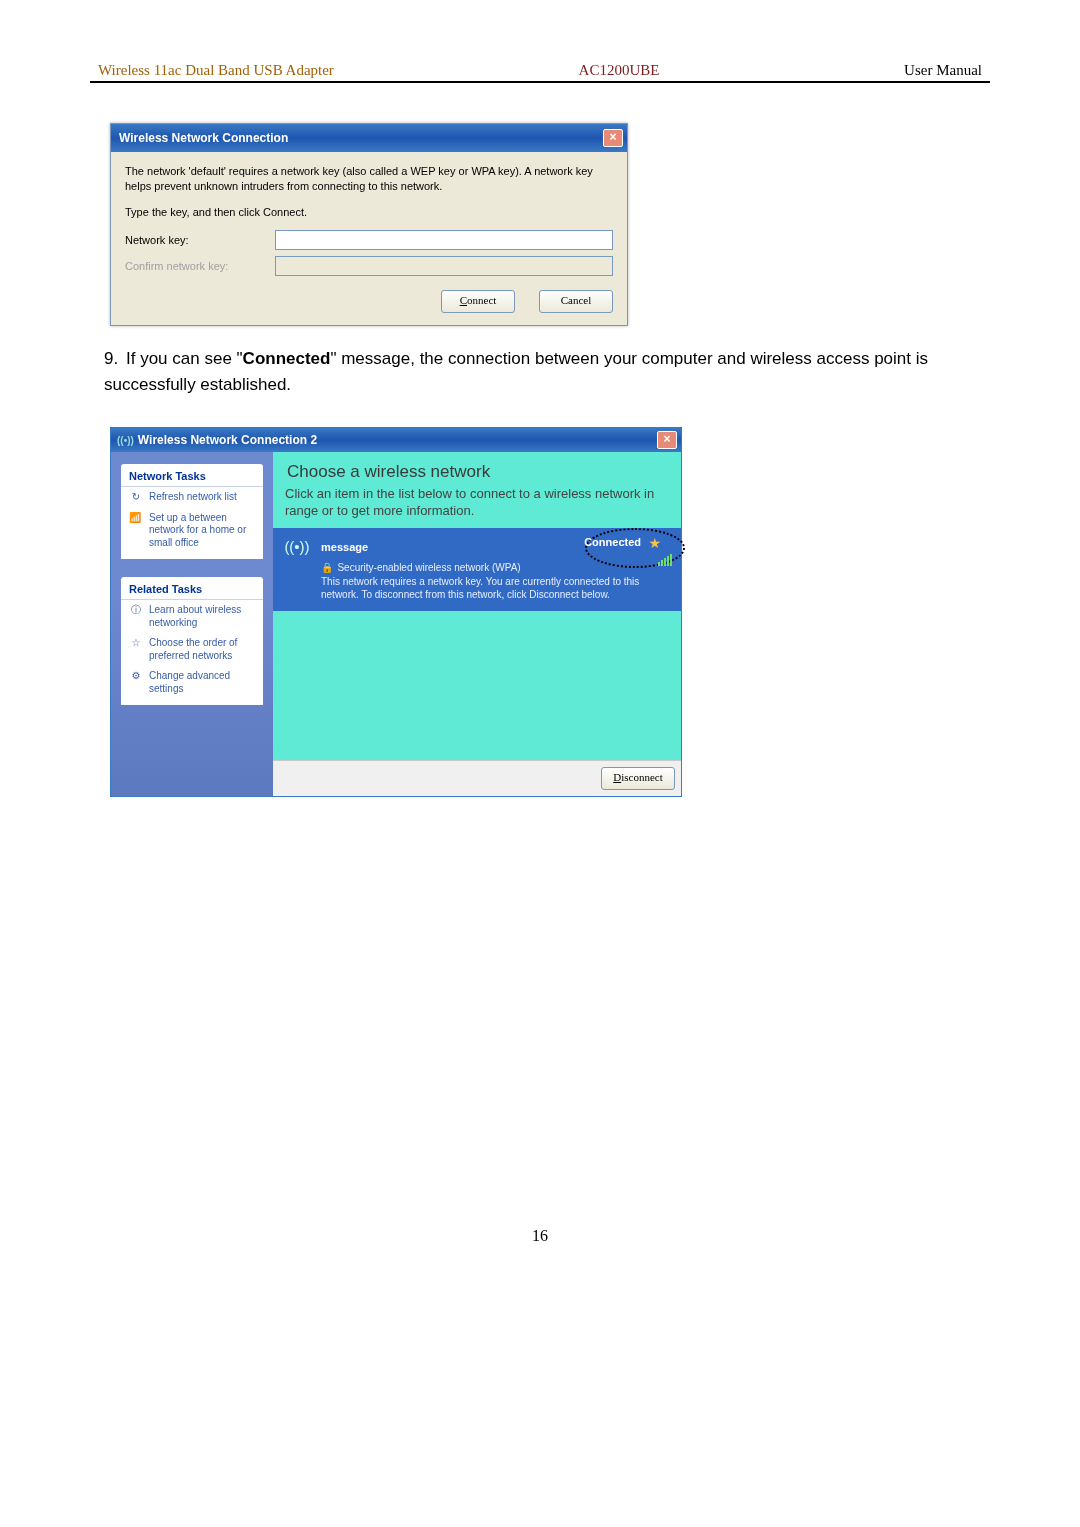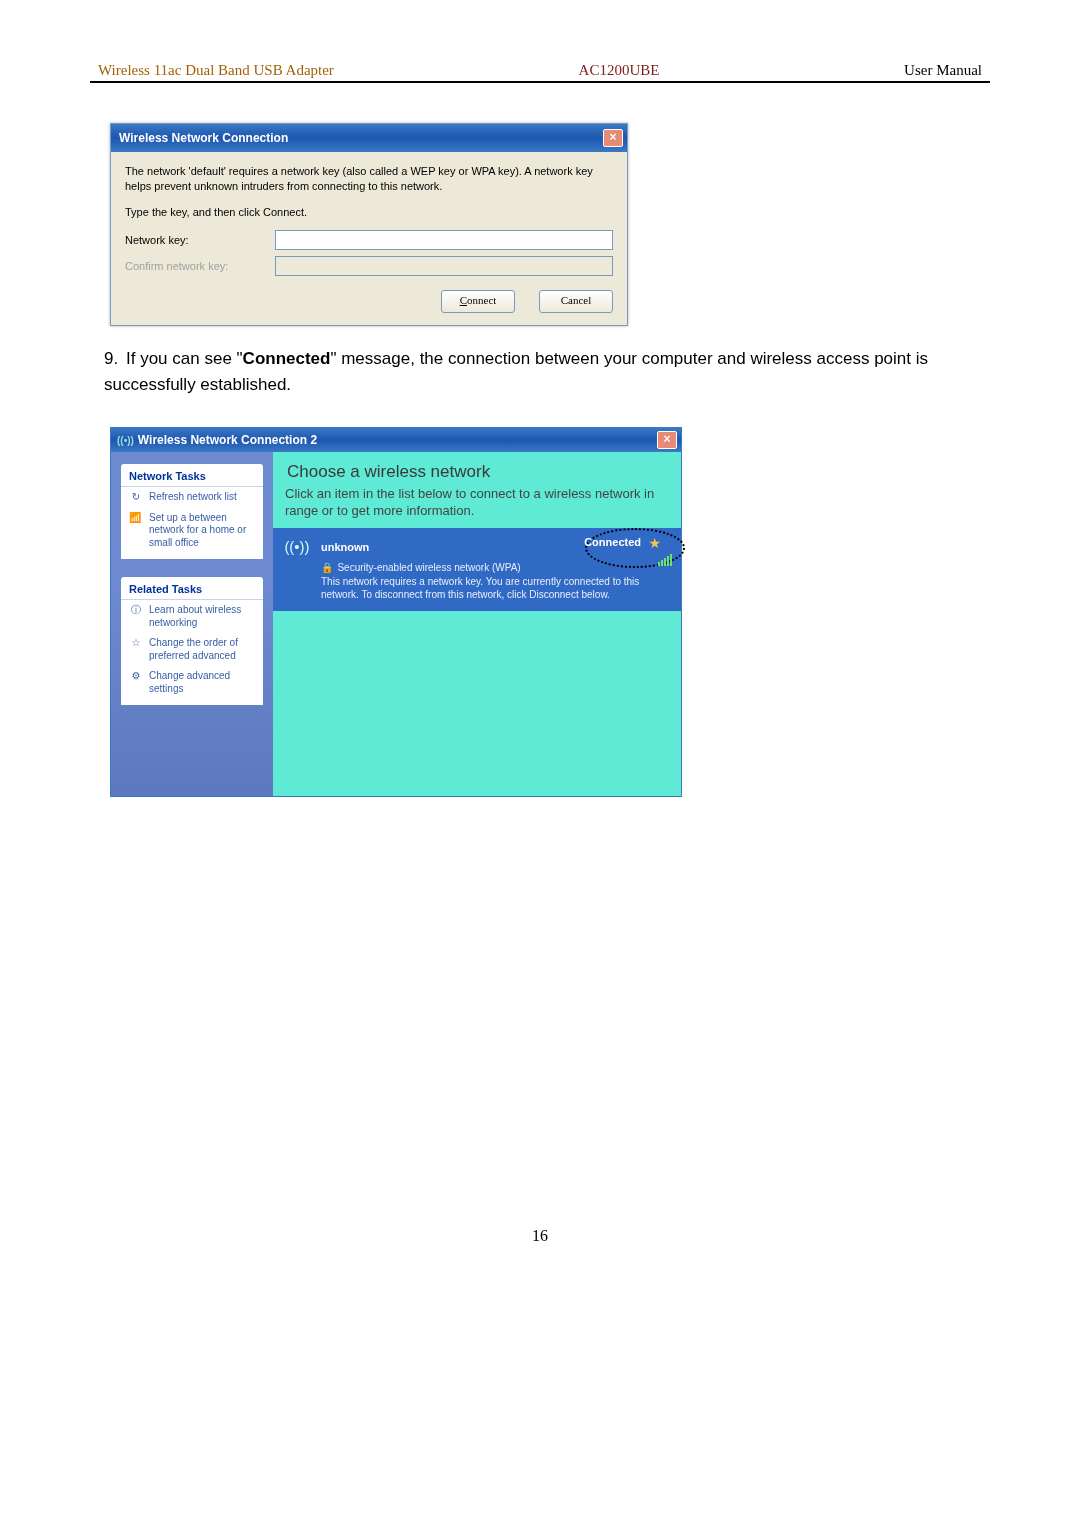--- a/index.html
+++ b/index.html
@@ -111,50 +111,53 @@
             </div>
         </div>
         <div class="side-group">
           <div class="side-title">Related Tasks</div>
           <div class="side-link">
               <span class="ico">ⓘ</span>
               <span>Learn about wireless networking</span>
             </div>
           <div class="side-link">
               <span class="ico">☆</span>
-              <span>Change the order of preferred advanced</span>
+              <span>Choose the order of preferred networks</span>
             </div>
           <div class="side-link">
               <span class="ico">⚙</span>
               <span>Change advanced settings</span>
             </div>
         </div>
       </div>
       <div class="d2-content">
         <div class="d2-heading">Choose a wireless network</div>
         <div class="d2-sub">Click an item in the list below to connect to a wireless network in range or to get more information.</div>
         <div class="net-item">
           <div class="highlight-circle"></div>
           <div class="net-line1">
             <div class="net-ico">((•))</div>
-            <div class="net-name">unknown</div>
+            <div class="net-name">message</div>
           </div>
           <div class="net-status">Connected</div>
           <div class="net-star">★</div>
           <div class="net-bars">
               <span></span>
               <span></span>
               <span></span>
               <span></span>
               <span></span>
             </div>
           <div class="net-sec">
               <span class="lock">🔒</span>
               <span>Security-enabled wireless network (WPA)</span>
             </div>
           <div class="net-desc">This network requires a network key. You are currently connected to this network. To disconnect from this network, click Disconnect below.</div>
         </div>
+        <div class="d2-footer">
+          <div class="xp-btn underline-first">Disconnect</div>
+        </div>
       </div>
     </div>
   </div>
 
   <div class="pagenum">16</div>
 </div>
 
 </body></html>

